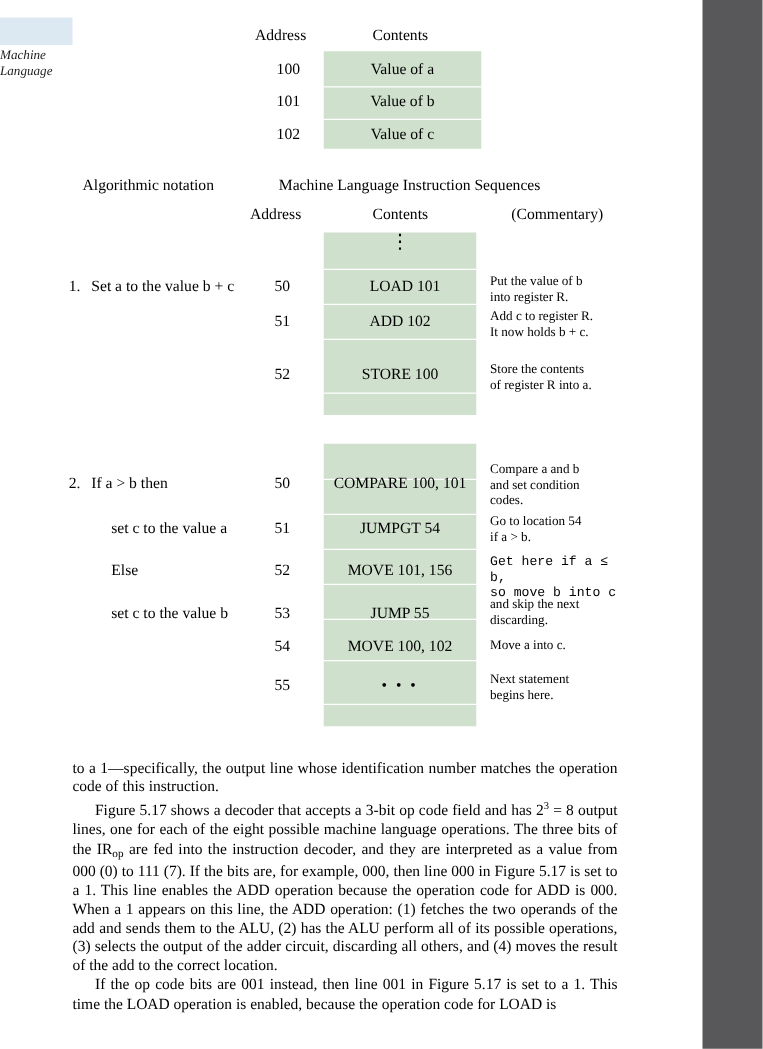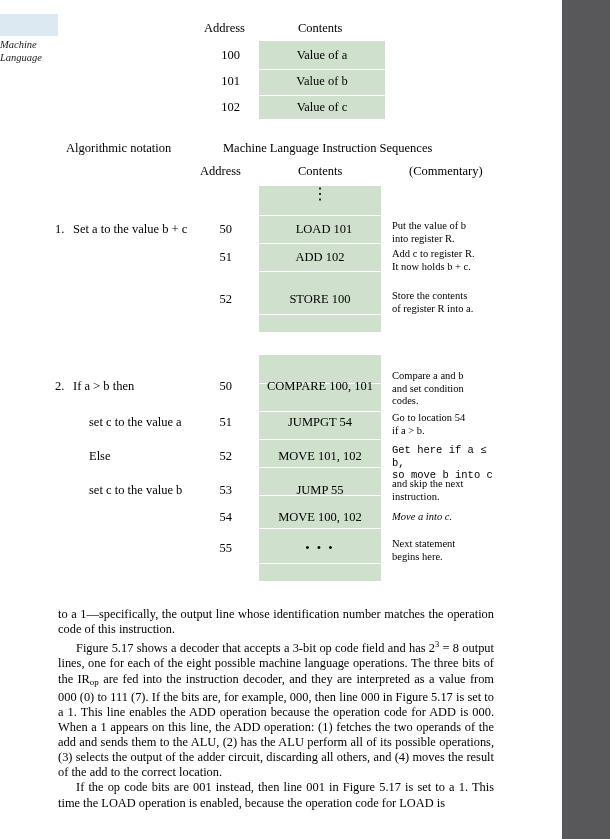--- a/index.html
+++ b/index.html
@@ -207,32 +207,32 @@
     <div class="cmt" style="left:392px; top:370px; width:108px; white-space:pre-line;">Compare a and b
 and set condition
 codes.</div>
 
     <div class="addr" style="left:192px; top:415px; width:40px;">51</div>
     <div class="celltext" style="left:259px; top:415px; width:122px;">JUMPGT 54</div>
     <div class="cmt" style="left:392px; top:412px; width:108px; white-space:pre-line;">Go to location 54
 if a &gt; b.</div>
 
     <div class="addr" style="left:192px; top:449px; width:40px;">52</div>
-    <div class="celltext" style="left:259px; top:449px; width:122px;">MOVE 101, 102</div>
+    <div class="celltext" style="left:259px; top:449px; width:122px;">MOVE 101, 156</div>
     <div class="cmt" style="left:392px; top:444px; width:108px; white-space:pre-line;font-family:Liberation Mono, monospace;">Get here if a ≤ b,
 so move b into c</div>
 
     <div class="addr" style="left:192px; top:483px; width:40px;">53</div>
     <div class="celltext" style="left:259px; top:483px; width:122px;">JUMP 55</div>
     <div class="cmt" style="left:392px; top:478px; width:108px; white-space:pre-line;">and skip the next
-instruction.</div>
+discarding.</div>
 
     <div class="addr" style="left:192px; top:510px; width:40px;">54</div>
     <div class="celltext" style="left:259px; top:510px; width:122px;">MOVE 100, 102</div>
-    <div class="cmt" style="left:392px; top:511px; width:108px; white-space:pre-line;font-style:italic;">Move a into c.</div>
+    <div class="cmt" style="left:392px; top:511px; width:108px; white-space:pre-line;">Move a into c.</div>
 
     <div class="addr" style="left:192px; top:541px; width:40px;">55</div>
     <div class="celltext" style="left:259px; top:541px; width:122px; letter-spacing:2px;">• • •</div>
     <div class="cmt" style="left:392px; top:538px; width:108px; white-space:pre-line;">Next statement
 begins here.</div>
 
   </div>
 
   <div class="bodytext">
     <p>to a 1—specifically, the output line whose identification number matches the operation code of this instruction.</p>

